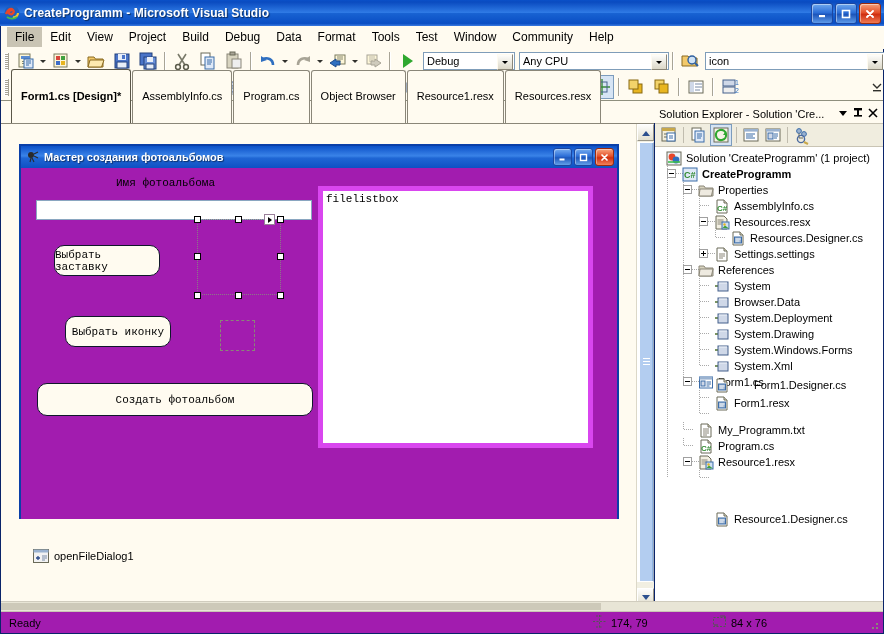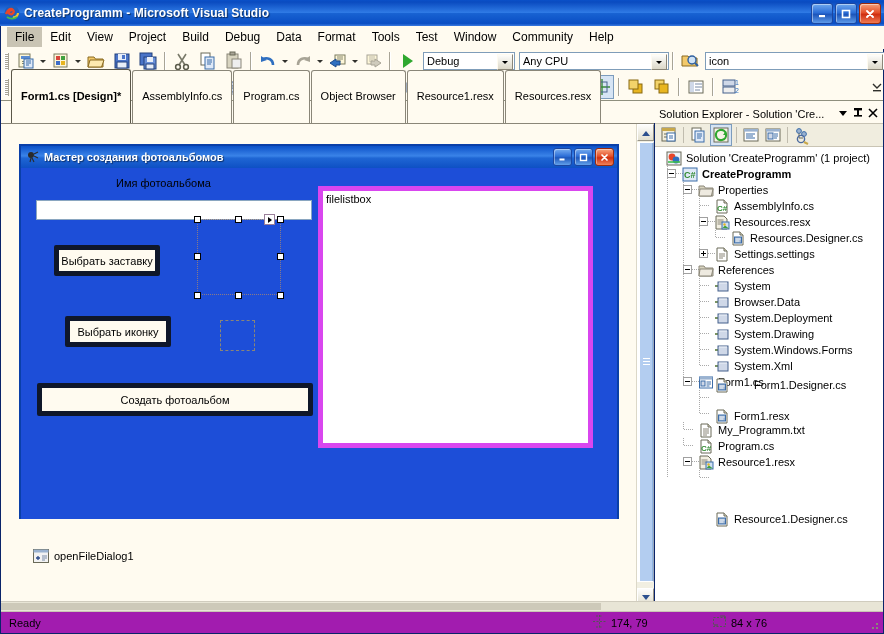--- a/index.html
+++ b/index.html
@@ -128,26 +128,26 @@
     display:flex;align-items:center;padding:0 2px;
   }
   .wf-ico{width:14px;height:14px;margin:0 4px 0 3px;position:relative;flex:none;}
   .wf-title-text{color:#fff;font-weight:bold;font-size:11px;text-shadow:1px 1px 1px rgba(0,0,0,.5);}
   .wf-btns{margin-left:auto;display:flex;gap:2px;padding-right:1px;}
   .wf-btn{width:17px;height:16px;border-radius:3px;border:1px solid #1b46a0;
     display:flex;align-items:center;justify-content:center;font-size:9px;color:#fff;font-weight:bold;
     background:linear-gradient(to bottom,#77adf0,#2d6fd8 45%,#1d56bb 55%,#62a0ea);
     box-shadow:inset 1px 1px 0 rgba(255,255,255,.4);}
   .wf-btn.close{background:linear-gradient(to bottom,#f8a67e,#e4502a 45%,#cf2f10 55%,#f2825a);border-color:#9a2a0c;}
-  .wf-body{position:relative;width:100%;height:351px;background:#1d4ed8;}
+  .wf-body{position:relative;width:100%;height:351px;background:#a21caf;font-family:Liberation Mono, monospace;}
 
   .wf-label{position:absolute;font-size:11px;color:#000;white-space:nowrap;}
   .wf-textbox{position:absolute;background:#fff;border:1px solid #8aa6c0;box-sizing:border-box;}
   .wf-button{
-    position:absolute;background:#fffbf0;border:5px solid #0f172a;border-radius:2px;
+    position:absolute;background:#fffbf0;border:1px solid #0f172a;border-radius:10px;
     box-shadow:inset 0 0 0 1px #fffbf0;
     display:flex;align-items:center;justify-content:center;font-size:11px;color:#000;
     box-sizing:border-box;
   }
   .wf-listbox{position:absolute;background:#fff;border:5px solid #d946ef;box-sizing:border-box;}
   .wf-listbox span{display:block;padding:2px 3px;font-size:11px;color:#000;}
   .wf-picbox-empty{position:absolute;border:1px dashed #8a8678;box-sizing:border-box;}
 
   
   .sel-box{position:absolute;box-sizing:border-box;border:1px dotted #8a7a86;}
@@ -924,21 +924,21 @@
           <span class="ticon16"><svg width="16" height="15" viewBox="0 0 16 15">
               <path d="M3 1h7l3 3v10H3z" fill="#fff" stroke="#6a6a58"></path>
               <path d="M10 1v3h3" fill="#dcd8c8" stroke="#6a6a58"></path>
               <rect x="4.5" y="6" width="7" height="6" fill="#9ab2d0" stroke="#3b6ca8"></rect>
               <path d="M5.5 8h5M5.5 10h4" stroke="#fff"></path>
             </svg></span>
           <span>Form1.Designer.cs</span>
         </div>
         <span class="thline" style="left:44px;top:266px;width:9px;"></span>
         <span class="tline" style="left:43px;top:259px;height:8px;"></span>
-        <div class="tnode" style="left:58px;top:261px;">
+        <div class="tnode" style="left:58px;top:248px;">
           <span class="ticon16"><svg width="16" height="15" viewBox="0 0 16 15">
               <path d="M3 1h7l3 3v10H3z" fill="#fff" stroke="#6a6a58"></path>
               <path d="M10 1v3h3" fill="#dcd8c8" stroke="#6a6a58"></path>
               <rect x="4.5" y="6" width="7" height="6" fill="#9ab2d0" stroke="#3b6ca8"></rect>
               <path d="M5.5 8h5M5.5 10h4" stroke="#fff"></path>
             </svg></span>
           <span>Form1.resx</span>
         </div>
         <span class="thline" style="left:28px;top:282px;width:9px;"></span>
         <span class="tline" style="left:27px;top:275px;height:8px;"></span>

